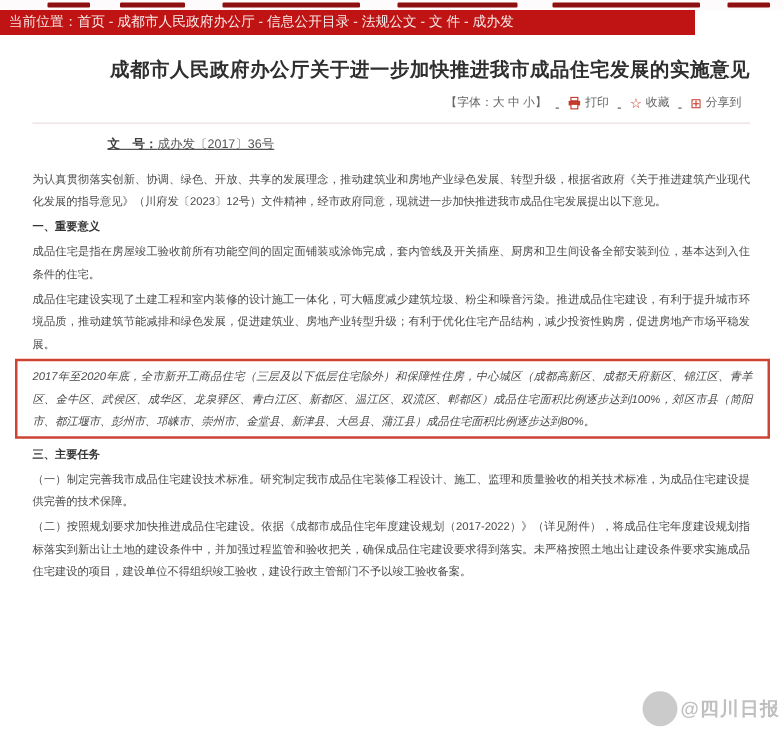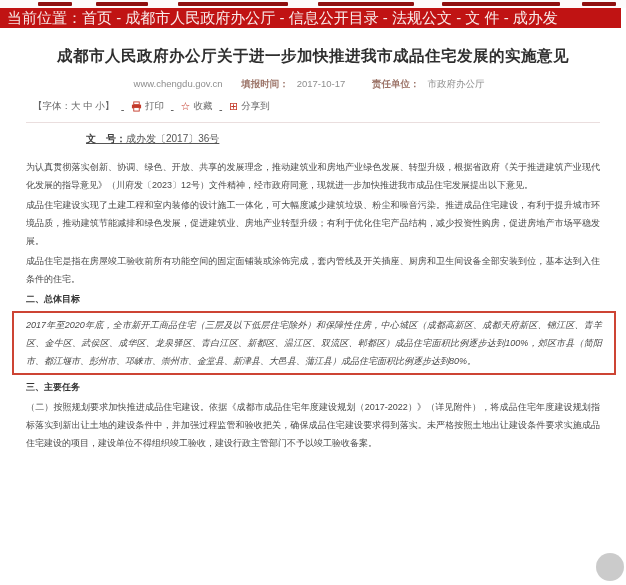--- a/index.html
+++ b/index.html
@@ -10,51 +10,51 @@
     color: #4a4a4a;
     overflow: hidden;
     position: relative;
   }
   
   .top-strip { height: 8px; background: #fdfbfb; position: relative; }
   .top-strip i { position: absolute; top: 2px; height: 4px; background: #8f1010; border-radius: 1px; }
 
   
   .banner {
-    height: 20px; width: 621px;
+    height: 20px; width: 556px;
     background: #c01313;
     color: #f5e3e1;
-    font-size: 15px; line-height: 20px;
+    font-size: 11px; line-height: 20px;
     padding-left: 7px;
     white-space: nowrap; overflow: hidden;
   }
   .banner .bc-path { color: #f8eceb; }
 
   .content { padding: 0 26px; }
 
   .doc-title {
     margin-top: 18px;
-    text-align: center;
+    text-align: right;
     font-size: 15.5px;
     font-weight: bold;
     color: #2f2f2f;
     letter-spacing: 0.5px;
   }
   .subline {
     margin-top: 11px;
     text-align: center;
     font-size: 9.5px;
     color: #8e8e8e;
   }
   .subline .lbl { color: #9c7468; }
   .subline span { margin: 0 8px; }
 
   .toolbar {
     margin-top: 9px;
-    text-align: left;
+    text-align: right;
     font-size: 9.5px;
     color: #666;
     padding-bottom: 9px;
     border-bottom: 1px solid #eadede;
     text-decoration: underline;
   }
   .toolbar .tool { margin: 0 7px; cursor: pointer; display: inline-flex; align-items: center; gap: 3px; vertical-align: middle; }
   .toolbar .glyph { color: #c43a2a; font-size: 11px; }
   .toolbar svg { display: inline-block; vertical-align: -2px; }
 
@@ -111,25 +111,20 @@
 </div>
 
 <div class="banner">
   <span>当前位置：</span><span class="bc-path">首页 - 成都市人民政府办公厅 - 信息公开目录 - 法规公文 - 文 件 - 成办发</span>
 </div>
 
 <div class="content">
 
   <div class="doc-title">成都市人民政府办公厅关于进一步加快推进我市成品住宅发展的实施意见</div>
 
-  <div class="subline">
-    <span>www.chengdu.gov.cn</span>
-    <span><b class="lbl">填报时间：</b><span>2017-10-17</span></span>
-    <span><b class="lbl">责任单位：</b><span>市政府办公厅</span></span>
-  </div>
 
   <div class="toolbar">
     <span class="tool">【字体：大 中 小】</span>
     <span class="tool">
       <svg width="11" height="11" viewBox="0 0 12 12">
         <rect x="3" y="1" width="6" height="3" fill="none" stroke="#c43a2a" stroke-width="1"></rect>
         <rect x="1" y="4" width="10" height="4" fill="#c43a2a"></rect>
         <rect x="3" y="7" width="6" height="4" fill="#fff" stroke="#c43a2a" stroke-width="1"></rect>
       </svg>
       <span>打印</span>
@@ -143,28 +138,30 @@
       <span>分享到</span>
     </span>
   </div>
 
   <div class="meta">
     <div><b>文　号：</b><span>成办发〔2017〕36号</span></div>
   </div>
 
   <div class="body-text">
     <p>为认真贯彻落实创新、协调、绿色、开放、共享的发展理念，推动建筑业和房地产业绿色发展、转型升级，根据省政府《关于推进建筑产业现代化发展的指导意见》（川府发〔2023〕12号）文件精神，经市政府同意，现就进一步加快推进我市成品住宅发展提出以下意见。</p>
+    <p class="heading">一、重要意义</p>
+    <p>成品住宅是指在房屋竣工验收前所有功能空间的固定面铺装或涂饰完成，套内管线及开关插座、厨房和卫生间设备全部安装到位，基本达到入住条件的住宅。</p>
     <p>成品住宅建设实现了土建工程和室内装修的设计施工一体化，可大幅度减少建筑垃圾、粉尘和噪音污染。推进成品住宅建设，有利于提升城市环境品质，推动建筑节能减排和绿色发展，促进建筑业、房地产业转型升级；有利于优化住宅产品结构，减少投资性购房，促进房地产市场平稳发展。</p>
-    <p>成品住宅是指在房屋竣工验收前所有功能空间的固定面铺装或涂饰完成，套内管线及开关插座、厨房和卫生间设备全部安装到位，基本达到入住条件的住宅。</p>
-    <p class="heading">二、总体目标</p>
     <div class="redbox">
       <p>2017年至2020年底，全市新开工商品住宅（三层及以下低层住宅除外）和保障性住房，中心城区（成都高新区、成都天府新区、锦江区、青羊区、金牛区、武侯区、成华区、龙泉驿区、青白江区、新都区、温江区、双流区、郫都区）成品住宅面积比例逐步达到100%，郊区市县（简阳市、都江堰市、彭州市、邛崃市、崇州市、金堂县、新津县、大邑县、蒲江县）成品住宅面积比例逐步达到80%。</p>
     </div>
     <p class="heading">三、主要任务</p>
+    <p>（一）制定完善我市成品住宅建设技术标准。研究制定我市成品住宅装修工程设计、施工、监理和质量验收的相关技术标准，为成品住宅建设提供完善的技术保障。</p>
     <p>（二）按照规划要求加快推进成品住宅建设。依据《成都市成品住宅年度建设规划（2017-2022）》（详见附件），将成品住宅年度建设规划指标落实到新出让土地的建设条件中，并加强过程监管和验收把关，确保成品住宅建设要求得到落实。未严格按照土地出让建设条件要求实施成品住宅建设的项目，建设单位不得组织竣工验收，建设行政主管部门不予以竣工验收备案。</p>
 
   </div>
 
 </div>
 
 <div class="watermark">
   <span class="wm-circle"></span>
+  <span class="wm-text">@四川日报</span>
 </div>
 
 </body></html>

